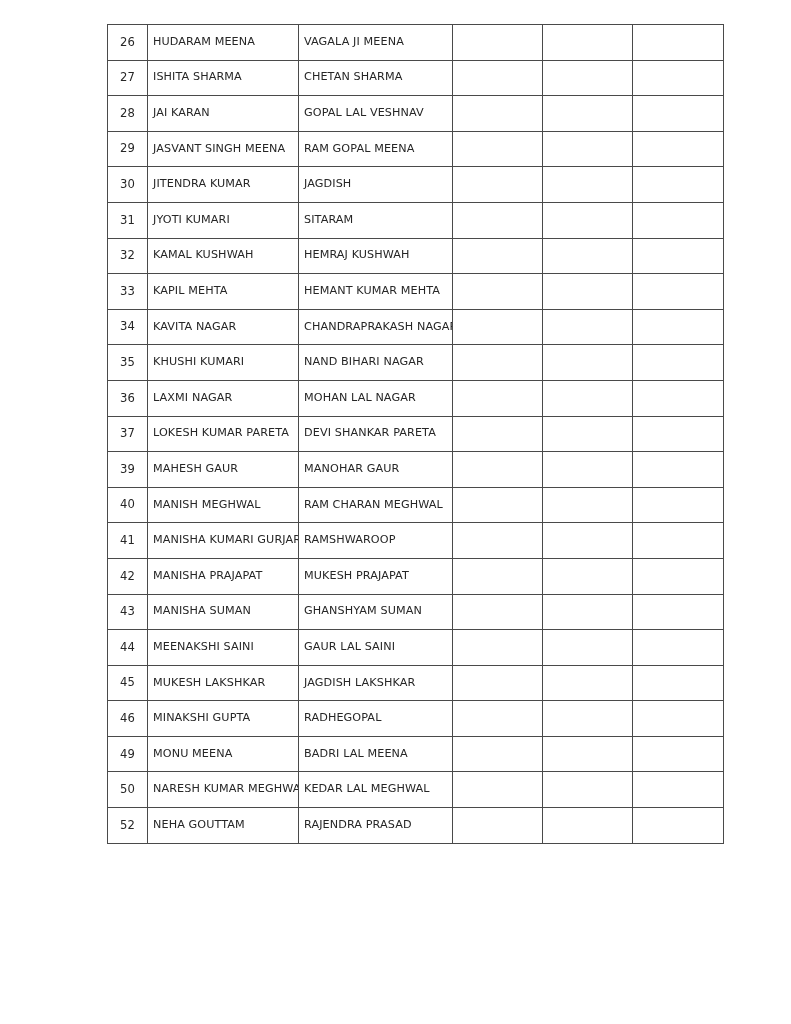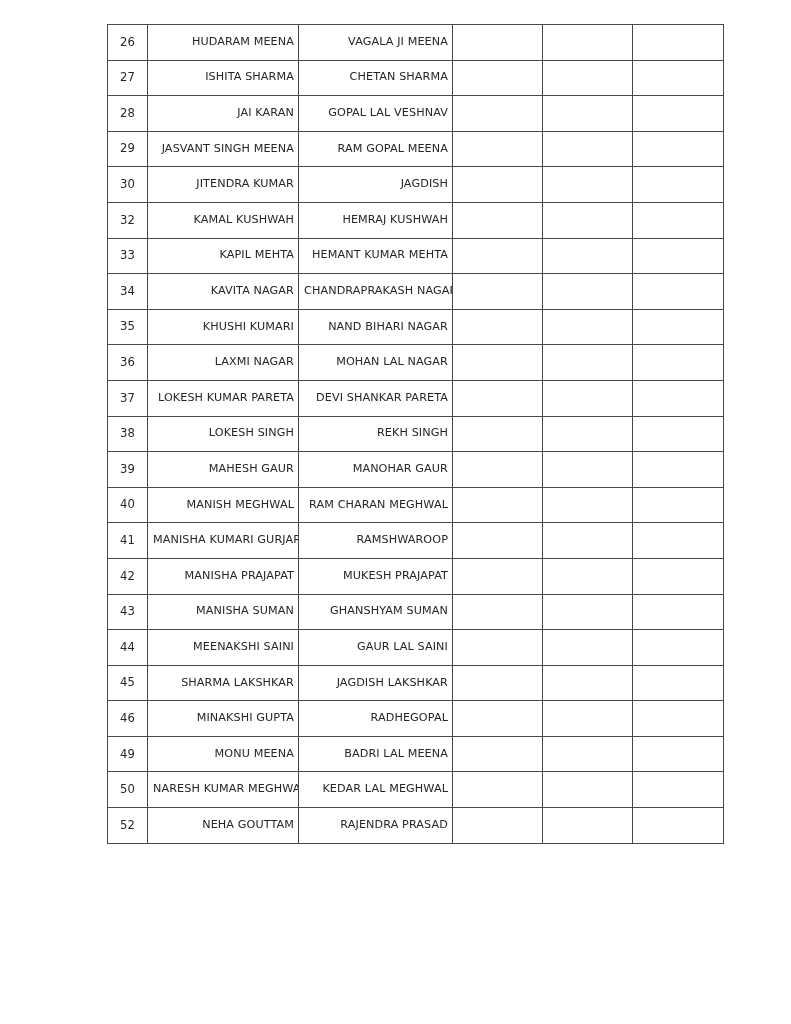--- a/index.html
+++ b/index.html
@@ -51,21 +51,21 @@
     white-space: nowrap;
     overflow: hidden;
   }
   table.roster td.sno {
     text-align: center;
     font-size: 11.6px;
     padding: 0 2px;
   }
   table.roster td.name,
   table.roster td.father {
-    text-align: right;
+    text-align: left;
     padding-left: 5px;
   }
   table.roster td.blank {
     padding: 0;
   }
 </style>
 </head>
 <body>
 
 <div class="page">
@@ -114,20 +114,28 @@
           </tr>
           <tr>
             <td class="sno">30</td>
             <td class="name">JITENDRA KUMAR</td>
             <td class="father">JAGDISH</td>
             <td class="blank"></td>
             <td class="blank"></td>
             <td class="blank"></td>
           </tr>
           <tr>
+            <td class="sno">31</td>
+            <td class="name">JYOTI KUMARI</td>
+            <td class="father">SITARAM</td>
+            <td class="blank"></td>
+            <td class="blank"></td>
+            <td class="blank"></td>
+          </tr>
+          <tr>
             <td class="sno">32</td>
             <td class="name">KAMAL KUSHWAH</td>
             <td class="father">HEMRAJ KUSHWAH</td>
             <td class="blank"></td>
             <td class="blank"></td>
             <td class="blank"></td>
           </tr>
           <tr>
             <td class="sno">33</td>
             <td class="name">KAPIL MEHTA</td>
@@ -162,28 +170,20 @@
           </tr>
           <tr>
             <td class="sno">37</td>
             <td class="name">LOKESH KUMAR PARETA</td>
             <td class="father">DEVI SHANKAR PARETA</td>
             <td class="blank"></td>
             <td class="blank"></td>
             <td class="blank"></td>
           </tr>
           <tr>
-            <td class="sno">38</td>
-            <td class="name">LOKESH SINGH</td>
-            <td class="father">REKH SINGH</td>
-            <td class="blank"></td>
-            <td class="blank"></td>
-            <td class="blank"></td>
-          </tr>
-          <tr>
             <td class="sno">39</td>
             <td class="name">MAHESH GAUR</td>
             <td class="father">MANOHAR GAUR</td>
             <td class="blank"></td>
             <td class="blank"></td>
             <td class="blank"></td>
           </tr>
           <tr>
             <td class="sno">40</td>
             <td class="name">MANISH MEGHWAL</td>
@@ -219,21 +219,21 @@
           <tr>
             <td class="sno">44</td>
             <td class="name">MEENAKSHI SAINI</td>
             <td class="father">GAUR LAL SAINI</td>
             <td class="blank"></td>
             <td class="blank"></td>
             <td class="blank"></td>
           </tr>
           <tr>
             <td class="sno">45</td>
-            <td class="name">SHARMA LAKSHKAR</td>
+            <td class="name">MUKESH LAKSHKAR</td>
             <td class="father">JAGDISH LAKSHKAR</td>
             <td class="blank"></td>
             <td class="blank"></td>
             <td class="blank"></td>
           </tr>
           <tr>
             <td class="sno">46</td>
             <td class="name">MINAKSHI GUPTA</td>
             <td class="father">RADHEGOPAL</td>
             <td class="blank"></td>

